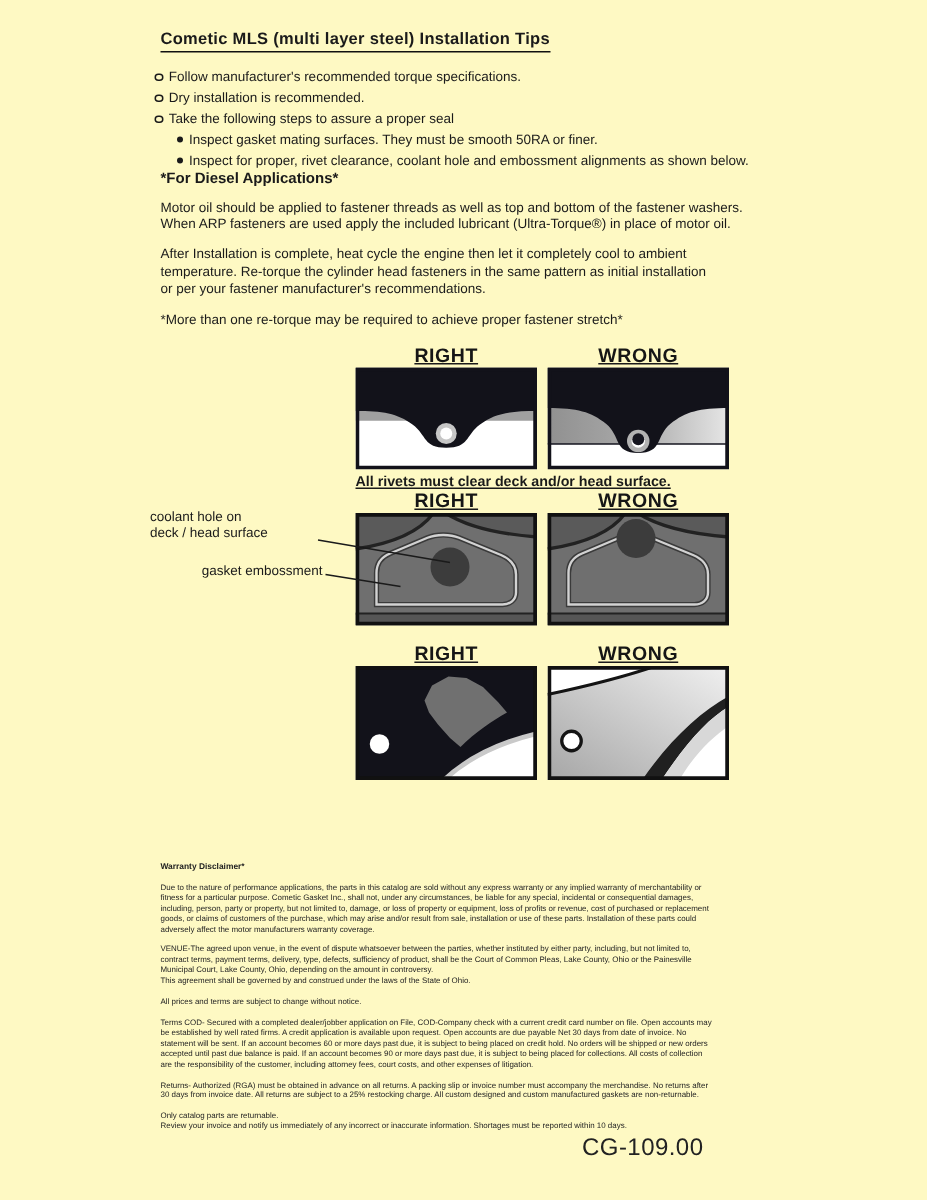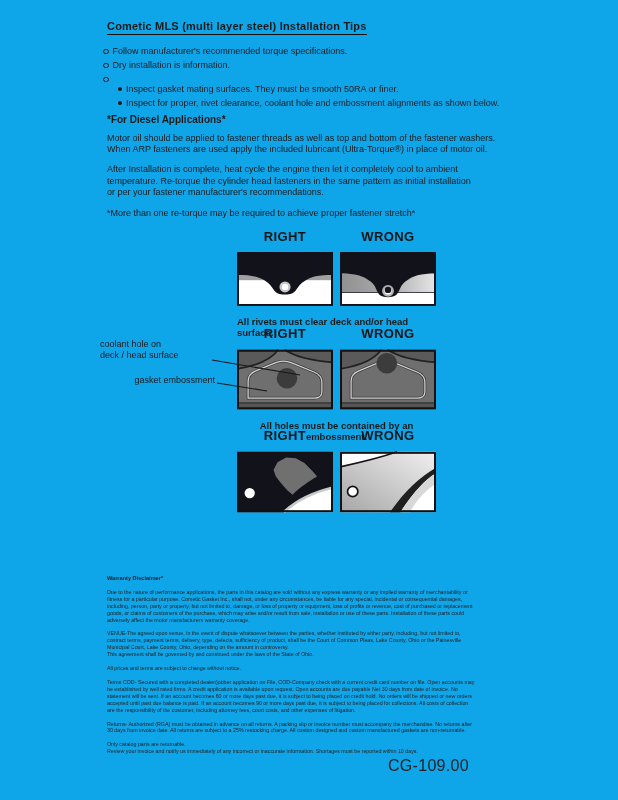--- a/index.html
+++ b/index.html
@@ -1,17 +1,17 @@
 <!DOCTYPE html>
 <html><head>
 <meta charset="utf-8">
 <style>
   html,body { margin:0; padding:0; background:#ffffff; }
   .sheet {
-    position:relative; width:618px; height:800px; background:#0ea5e9;
+    position:relative; width:618px; height:800px; background:#fef9c3;
     font-family:"Liberation Sans", sans-serif; color:#1a1a1a; overflow:hidden;
   }
 
   
   .title {
     position:absolute; left:107px; top:20px;
     font-size:11px; font-weight:bold; letter-spacing:.2px;
     border-bottom:1.8px solid #111; padding-bottom:2px;
   }
 
@@ -29,21 +29,21 @@
     margin:4.5px 4px 0 0;
   }
 
   
   .diesel { position:absolute; left:107px; top:114px; width:420px; font-size:9px; line-height:11.5px; }
   .diesel h2 { margin:0 0 7px 0; font-size:10px; font-weight:bold; }
   .diesel p { margin:0 0 8.5px 0; white-space:pre-line; }
   .diesel .note { margin-top:9px; }
 
   
-  .fig { position:absolute; left:237px; width:199px; }
+  .fig { position:absolute; left:237px; width:249px;text-decoration:underline; }
   .fig-labels { display:flex; gap:7px; font-size:13px; font-weight:bold; letter-spacing:.4px; color:#161616; }
   .fig-labels span { width:121px; text-align:center; }
   .fig-row { display:flex; gap:7px; margin-top:1px; }
   .fig-row svg { display:block; }
   .fig-caption { margin-top:3px; font-size:9.5px; font-weight:600; white-space:pre-line; line-height:11px; }
   .fig-caption.center { text-align:center; }
 
   #fig1 { top:229px; }
   #fig2 { top:326px; }
   #fig3 { top:428px; }
@@ -70,24 +70,25 @@
 
   <div class="title">Cometic MLS (multi layer steel) Installation Tips</div>
 
   <div class="tips">
     <div class="b-row">
       <span class="mk-open"></span>
       <span class="txt">Follow manufacturer's recommended torque specifications.</span>
     </div>
     <div class="b-row">
       <span class="mk-open"></span>
-      <span class="txt">Dry installation is information.</span>
+      <span class="txt">Dry installation is recommended.</span>
     </div>
     <div class="b-row">
       <span class="mk-open"></span>
+      <span class="txt">Take the following steps to assure a proper seal</span>
     </div>
     <div class="b-row sub">
       <span class="mk-dot"></span>
       <span class="txt">Inspect gasket mating surfaces.  They must be smooth 50RA or finer.</span>
     </div>
     <div class="b-row sub">
       <span class="mk-dot"></span>
       <span class="txt">Inspect for proper, rivet clearance, coolant hole and embossment alignments as shown below.</span>
     </div>
   </div>
@@ -163,21 +164,20 @@
         <path d="M52,0 C44,11 27,20 0,24" stroke="#222222" stroke-width="2.2" fill="none"></path>
         <path d="M60,0 C74,9 95,14 121,16" stroke="#222222" stroke-width="2.2" fill="none"></path>
         <path d="M14,61 L14,40 C14,34 17,29.5 23,27 L48,16.5 C54,14 63,14 69,16.5 L97,28 C103,30.5 107,35 107,41 L107,53 C107,58 103,61 98,61 Z" fill="none" stroke="#3a3a3a" stroke-width="3.5"></path>
         <path d="M14,61 L14,40 C14,34 17,29.5 23,27 L48,16.5 C54,14 63,14 69,16.5 L97,28 C103,30.5 107,35 107,41 L107,53 C107,58 103,61 98,61 Z" fill="none" stroke="#d2d2d2" stroke-width="1.6"></path>
         <circle cx="59" cy="17" r="13" fill="#3c3c3c"></circle>
         <rect y="67" width="121" height="8" fill="#565656"></rect>
         <line x1="0" y1="67" x2="121" y2="67" stroke="#222222" stroke-width="1.2"></line>
         <rect x="1.25" y="1.25" width="118.5" height="72.5" fill="none" stroke="#111111" stroke-width="2.5"></rect>
       </svg>
     </div>
-    <div class="fig-caption center">All holes must be contained by an embossment.</div>
   </div>
 
   <div class="fig2-labels">coolant hole on
 deck / head surface</div>
   <div class="fig2-label2">gasket embossment</div>
   <svg class="leader-svg" width="210" height="70" viewBox="0 0 210 70">
     <line x1="112" y1="24" x2="200" y2="39" stroke="#1a1a1a" stroke-width="1.1"></line>
     <line x1="117" y1="47" x2="167" y2="55" stroke="#1a1a1a" stroke-width="1.1"></line>
   </svg>
 

